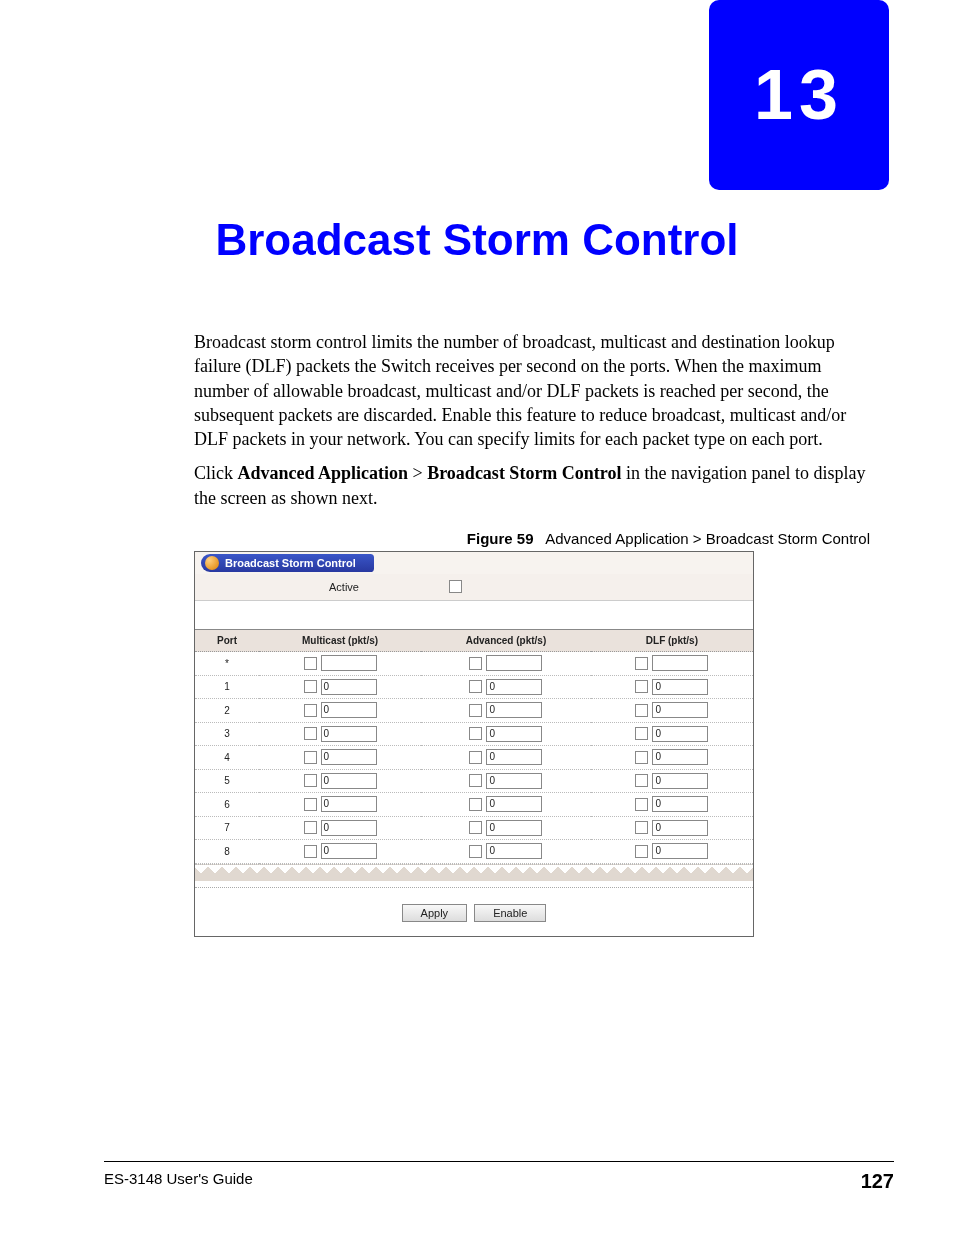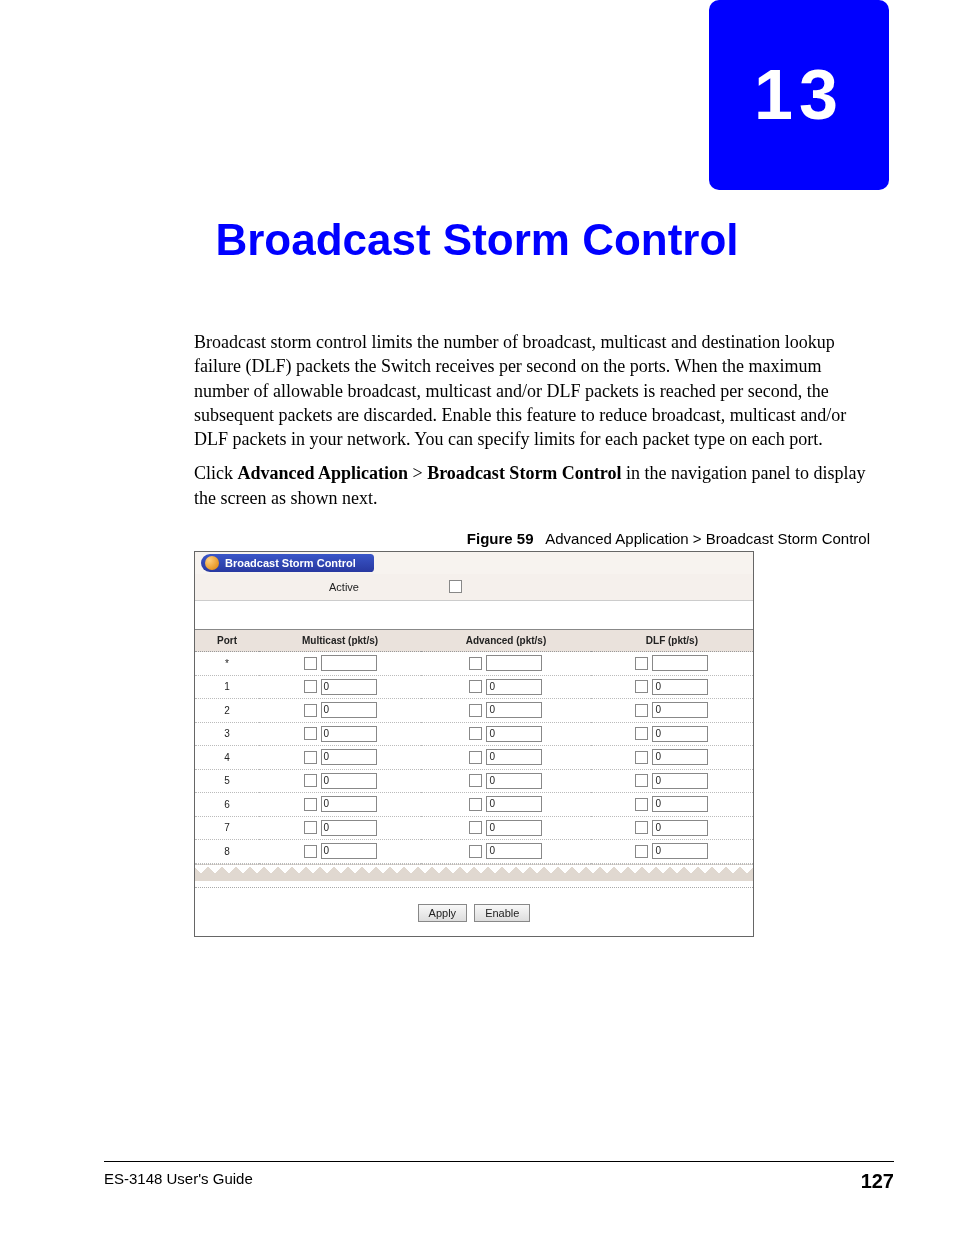--- a/index.html
+++ b/index.html
@@ -193,21 +193,21 @@
   }
   .ss-buttons {
     text-align: center;
     padding: 10px 0 14px 0;
   }
   .ss-btn {
     display: inline-block;
     border: 1px solid #888;
     background: linear-gradient(#f8f8f8,#ddd);
     font-size: 11px;
-    padding: 2px 10px;
+    padding: 2px 18px;
     margin: 0 2px;
     font-family: Arial, Helvetica, sans-serif;
   }
   .footer {
     position: absolute;
     bottom: 42px;
     left: 104px;
     right: 60px;
     border-top: 1px solid #000;
     padding-top: 8px;

